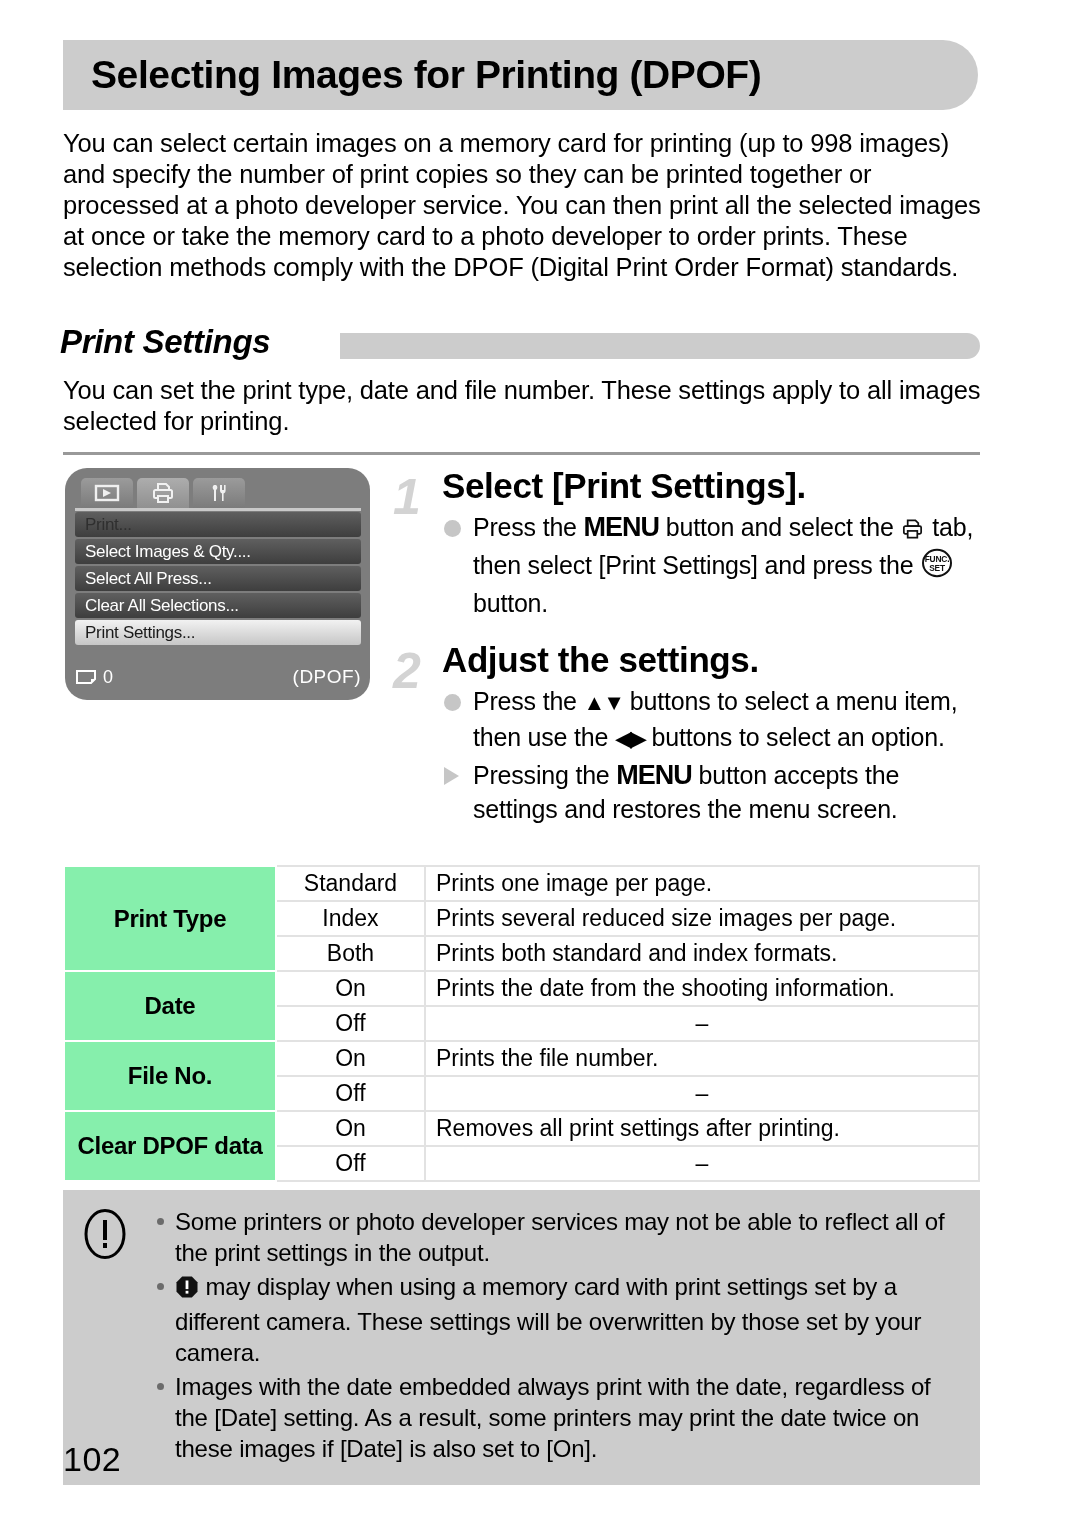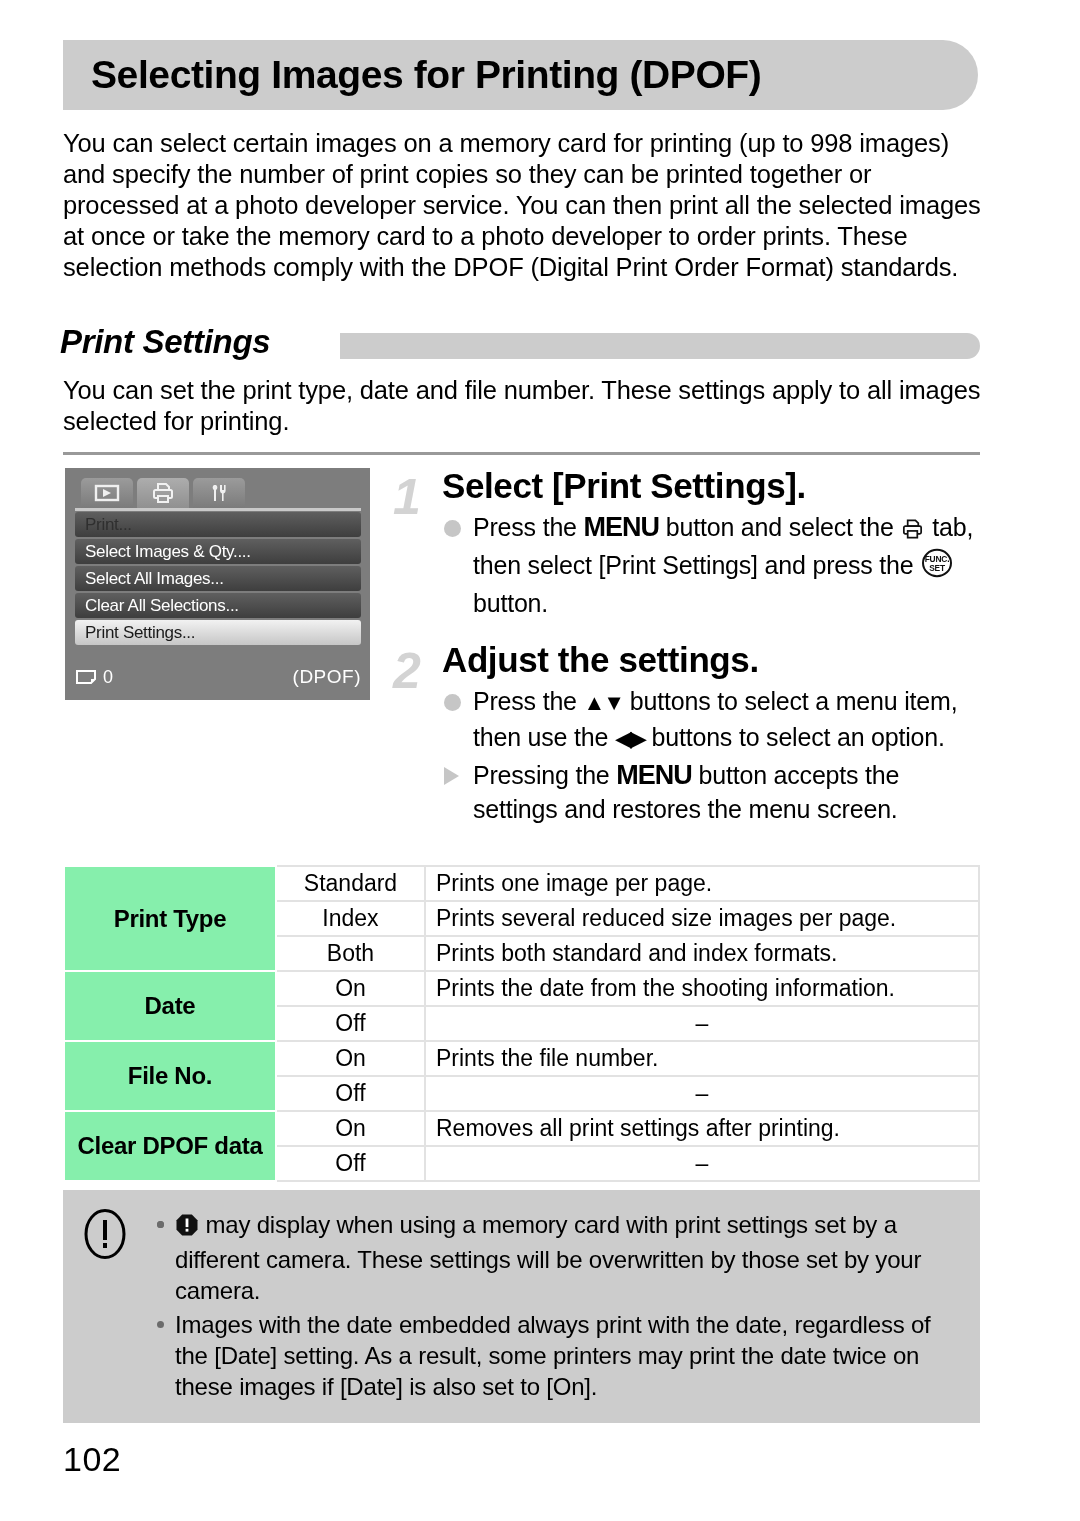--- a/index.html
+++ b/index.html
@@ -96,20 +96,21 @@
   
   .lcd {
     position: absolute;
     left: 65px;
     top: 468px;
     width: 305px;
     height: 232px;
     background: #7d7d7d;
     box-sizing: border-box;
     overflow: hidden;
+    border-radius: 22px;
   }
   .lcd-tabs {
     position: absolute;
     left: 16px;
     top: 10px;
     display: flex;
     gap: 4px;
   }
   .lcd-tab {
     width: 52px;
@@ -357,21 +358,21 @@
         <path d="M8 2 a3 3 0 0 0 0 5 v11 h2 V7 a3 3 0 0 0 0-5 z" fill="#f0f0f0"></path>
         <path d="M16 2 v5 h2 V2 h1.6 v6 a2.6 2.6 0 0 1-2 2.4 V18 h-1.6 v-7.6 a2.6 2.6 0 0 1-2-2.4 V2 z" fill="#f0f0f0"></path>
       </svg>
     </div>
   </div>
   <div class="lcd-tabrule"></div>
 
   <div class="lcd-items">
     <div class="lcd-item dim">Print...</div>
     <div class="lcd-item">Select Images &amp; Qty....</div>
-    <div class="lcd-item">Select All Images...</div>
+    <div class="lcd-item">Select All Press...</div>
     <div class="lcd-item">Clear All Selections...</div>
     <div class="lcd-item sel">Print Settings...</div>
   </div>
 
   <div class="lcd-foot">
     <div class="lcd-foot-left">
       <svg width="22" height="16" viewBox="0 0 22 16">
         <path d="M2 2 h18 v8 l-4 4 H2 z" fill="none" stroke="#ffffff" stroke-width="2"></path>
         <polygon points="20,10 16,14 16,10" fill="#ffffff"></polygon>
       </svg>
@@ -469,20 +470,21 @@
 
 <div class="notes">
   <svg class="notes-icon" viewBox="0 0 52 52">
     <ellipse cx="26" cy="26" rx="19" ry="23.5" fill="none" stroke="#000" stroke-width="3"></ellipse>
     <rect x="24" y="12" width="4" height="20" fill="#000"></rect>
     <rect x="24" y="35" width="4" height="5" fill="#000"></rect>
   </svg>
   <div class="notes-list">
     <div class="note">
       <span class="ndot"></span>
+      <span>Some printers or photo developer services may not be able to reflect all of the print settings in the output.</span>
     </div>
     <div class="note">
       <span class="ndot"></span>
       <span class="ico-inline"><svg width="24" height="24" viewBox="0 0 24 24">
         <polygon points="7.2,1.5 16.8,1.5 22.5,7.2 22.5,16.8 16.8,22.5 7.2,22.5 1.5,16.8 1.5,7.2" fill="#111"></polygon>
         <rect x="10.6" y="5.5" width="2.8" height="8.6" fill="#fff"></rect>
         <rect x="10.6" y="15.8" width="2.8" height="2.8" fill="#fff"></rect>
       </svg></span><span> may display when using a memory card with print settings set by a different camera. These settings will be overwritten by those set by your camera.</span>
     </div>
     <div class="note">

